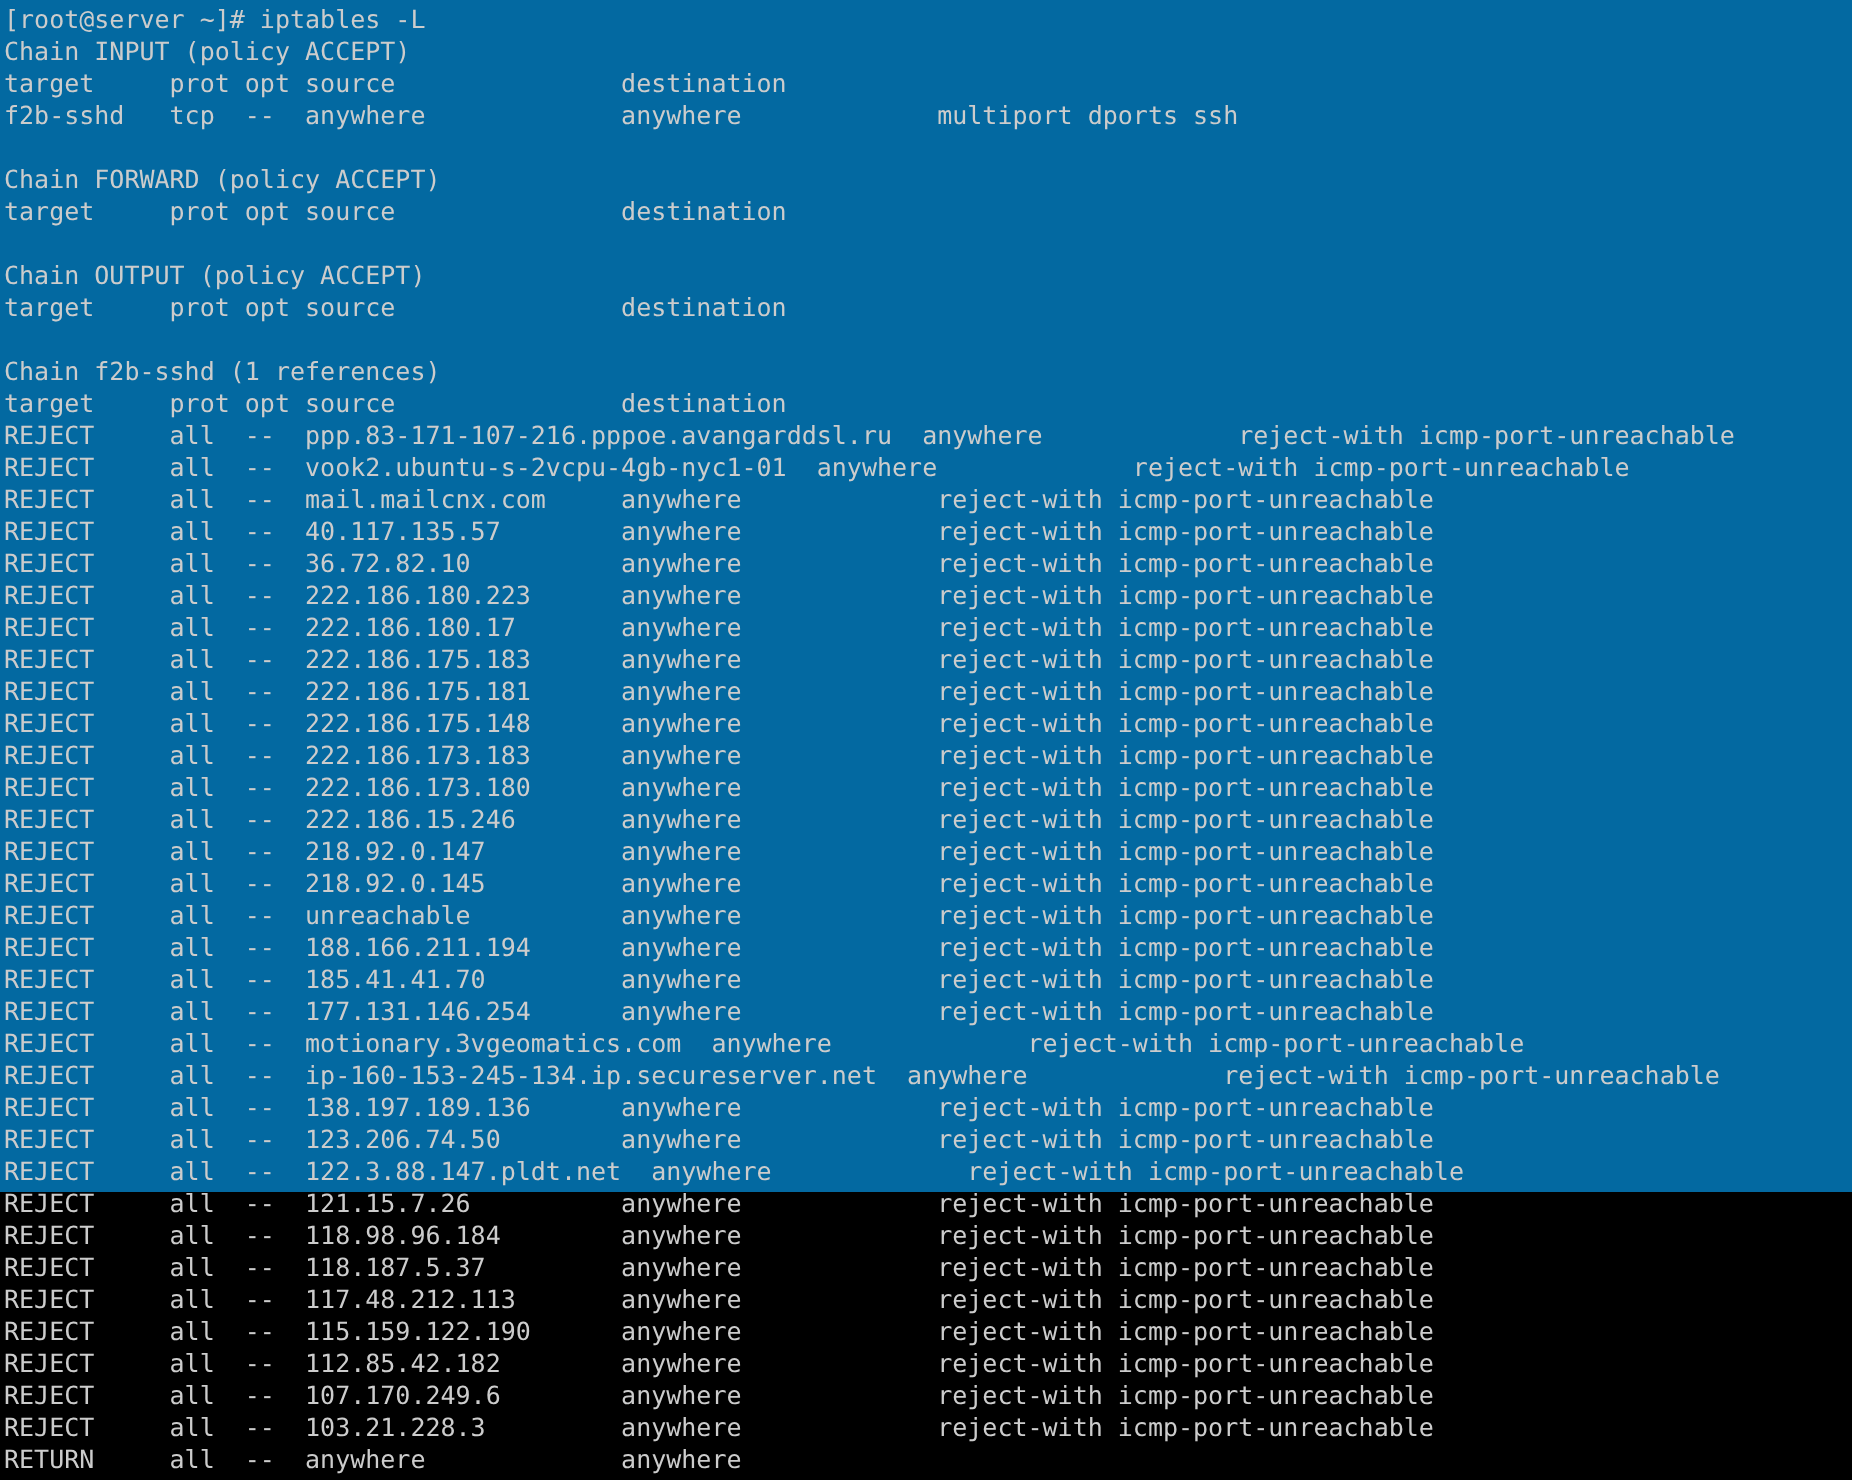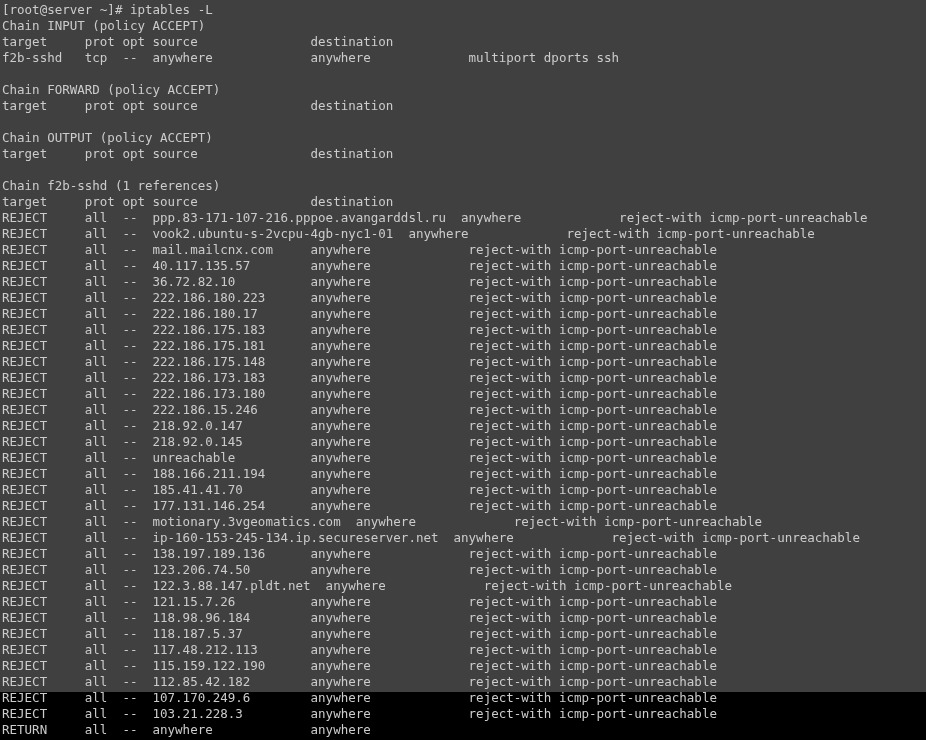--- a/index.html
+++ b/index.html
@@ -9,22 +9,22 @@
     background: #000000;
   }
   body {
     width: 926px;
     height: 740px;
     overflow: hidden;
   }
   #terminal {
     position: relative;
     width: 926px;
-    height: 692px;
-    background: #404040;
+    height: 596px;
+    background: #0369a1;
     color: #cccccc;
     font-family: "DejaVu Sans Mono", "Liberation Mono", monospace;
     font-size: 12.5px;
     line-height: 16px;
     letter-spacing: 0px;
     padding: 16px;
     box-sizing: border-box;
   }
   #screen {
     position: absolute;

